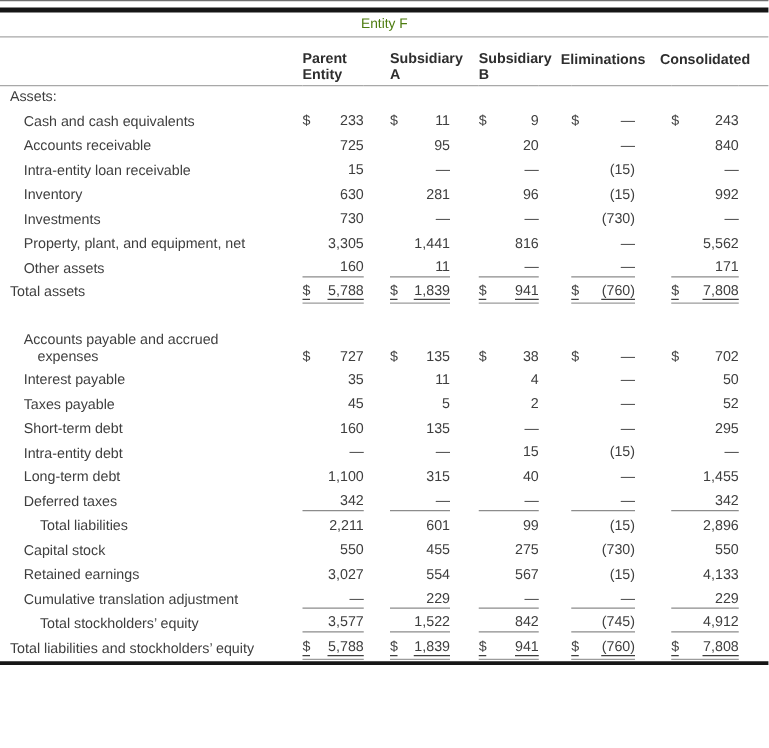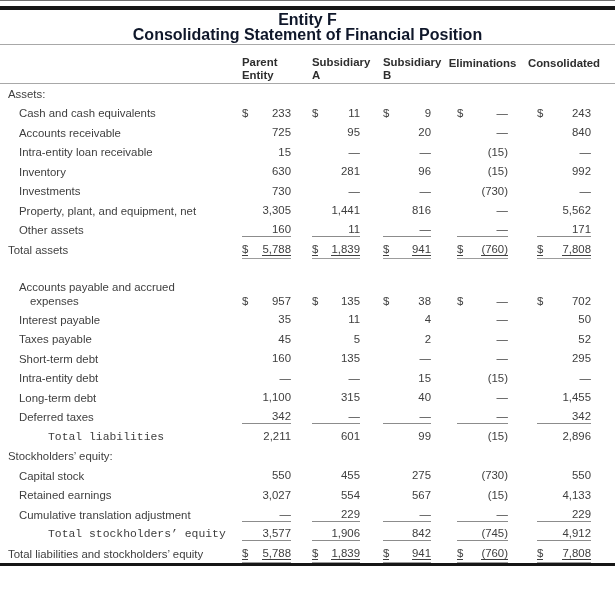--- a/index.html
+++ b/index.html
@@ -16,23 +16,23 @@
   .topline { height: 1px; background: #6f6f6f; }
   .topbar  { height: 4px; background: #161616; margin-top: 5px; }
   .botbar  { height: 3px; background: #161616; }
 
   .titles {
     text-align: center;
     padding: 2px 0 2px 0;
     border-bottom: 1px solid #a8a8a8;
   }
   .titles div {
-    font-weight: bold;
-    color: #0f172a;
-    font-size: 16px;
+    font-weight: normal;
+    color: #4d7c0f;
+    font-size: 11px;
     line-height: 15.2px;
   }
 
   table.fin {
     border-collapse: collapse;
     table-layout: fixed;
     width: 615px;
   }
   table.fin td { padding: 0; overflow: visible; }
 
@@ -50,21 +50,21 @@
   tr.r td  { height: 19.5px; vertical-align: middle; }
   tr.r2 td { height: 34px; vertical-align: bottom; }
   tr.r2 td.label { padding-bottom: 2px; }
   tr.r2 .grp { margin-bottom: 2px; }
   tr.spacer td { height: 14.5px; }
 
   td.label { white-space: nowrap; }
   td.label div { line-height: 14px; }
   td.label.ind0 { padding-left: 8px;  }
   td.label.ind1 { padding-left: 19px; }
-  td.label.ind2 { padding-left: 48px; font-family: Liberation Mono, monospace; }
+  td.label.ind2 { padding-left: 32px; }
   td.label .l2  { padding-left: 11px; }
 
   .grp {
     display: flex;
     justify-content: space-between;
     align-items: flex-end;
     position: relative;
     padding-bottom: 1px;
   }
   .cur { text-align: left; }
@@ -82,21 +82,20 @@
 </style>
 </head>
 <body>
 
 <div class="page">
   <div class="topline"></div>
   <div class="topbar"></div>
 
   <div class="titles">
     <div>Entity F</div>
-    <div>Consolidating Statement of Financial Position</div>
   </div>
 
   <table class="fin">
     <colgroup>
       <col style="width:242px">
       <col style="width:49px">
         <col style="width:21px">
       <col style="width:48px">
         <col style="width:23px">
       <col style="width:48px">
@@ -474,21 +473,21 @@
           <td colspan="11"></td>
         </tr>
         <tr class="r r2">
           <td class="label ind1">
             <div>Accounts payable and accrued</div>
             <div class="l2">expenses</div>
           </td>
           <td class="money">
             <div class="grp">
               <span class="cur">$</span>
-              <span class="val">957</span>
+              <span class="val">727</span>
             </div>
           </td>
           <td class="gap"></td>
           <td class="money">
             <div class="grp">
               <span class="cur">$</span>
               <span class="val">135</span>
             </div>
           </td>
           <td class="gap"></td>
@@ -788,35 +787,20 @@
           <td class="gap"></td>
           <td class="money">
             <div class="grp">
               <span class="cur"></span>
               <span class="val">2,896</span>
             </div>
           </td>
           <td class="filler"></td>
         </tr>
         <tr class="r">
-          <td class="label ind0">
-            <div>Stockholders’ equity:</div>
-          </td>
-          <td class="money"></td>
-          <td class="gap"></td>
-          <td class="money"></td>
-          <td class="gap"></td>
-          <td class="money"></td>
-          <td class="gap"></td>
-          <td class="money"></td>
-          <td class="gap"></td>
-          <td class="money"></td>
-          <td class="filler"></td>
-        </tr>
-        <tr class="r">
           <td class="label ind1">
             <div>Capital stock</div>
           </td>
           <td class="money">
             <div class="grp">
               <span class="cur"></span>
               <span class="val">550</span>
             </div>
           </td>
           <td class="gap"></td>
@@ -936,21 +920,21 @@
           <td class="money">
             <div class="grp u-single">
               <span class="cur"></span>
               <span class="val">3,577</span>
             </div>
           </td>
           <td class="gap"></td>
           <td class="money">
             <div class="grp u-single">
               <span class="cur"></span>
-              <span class="val">1,906</span>
+              <span class="val">1,522</span>
             </div>
           </td>
           <td class="gap"></td>
           <td class="money">
             <div class="grp u-single">
               <span class="cur"></span>
               <span class="val">842</span>
             </div>
           </td>
           <td class="gap"></td>

